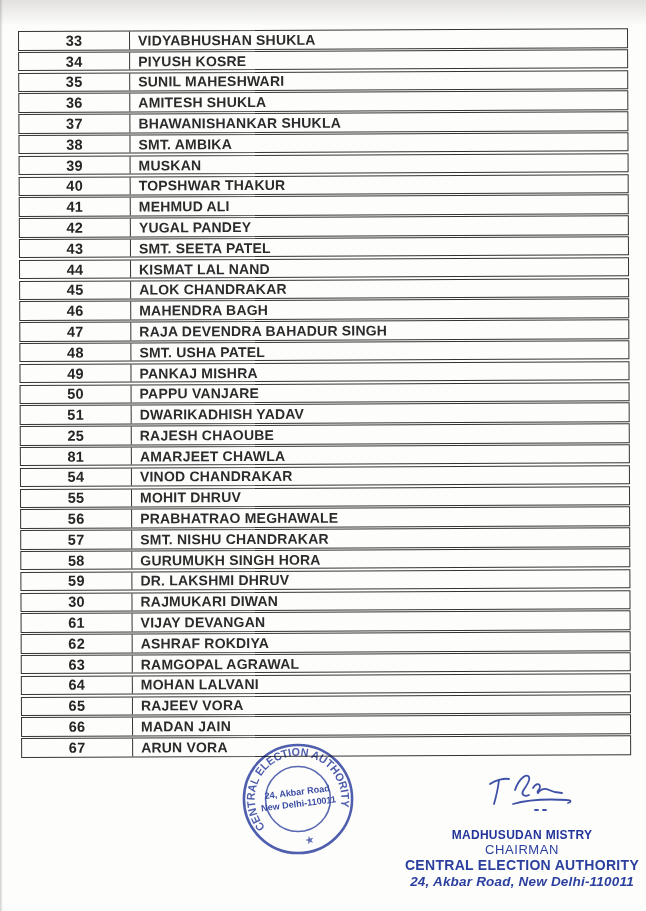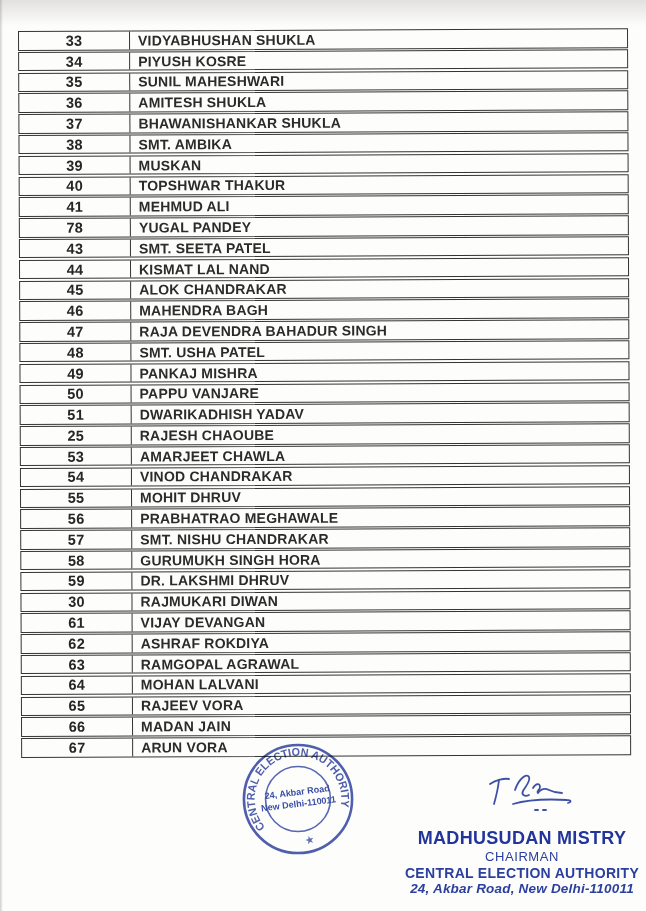--- a/index.html
+++ b/index.html
@@ -93,21 +93,21 @@
   .signatory {
     position: absolute;
     left: 398px;
     top: 828px;
     width: 248px;
     text-align: center;
     color: #2b3f9e;
     line-height: 1.18;
   }
   .signatory .sig-name {
-    font-size: 18px;
+    font-size: 12px;
     font-weight: 700;
     letter-spacing: 0.3px;
     color: #23359a;
   }
   .signatory .sig-title {
     font-size: 13px;
     font-weight: 400;
     letter-spacing: 0.6px;
   }
   .signatory .sig-org {
@@ -172,21 +172,21 @@
       <div class="cell-no">40</div>
       <div class="cell-name">TOPSHWAR THAKUR</div>
     </div>
 
     <div class="doc-row">
       <div class="cell-no">41</div>
       <div class="cell-name">MEHMUD ALI</div>
     </div>
 
     <div class="doc-row">
-      <div class="cell-no">78</div>
+      <div class="cell-no">42</div>
       <div class="cell-name">YUGAL PANDEY</div>
     </div>
 
     <div class="doc-row">
       <div class="cell-no">43</div>
       <div class="cell-name">SMT. SEETA PATEL</div>
     </div>
 
     <div class="doc-row">
       <div class="cell-no">44</div>
@@ -227,21 +227,21 @@
       <div class="cell-no">51</div>
       <div class="cell-name">DWARIKADHISH YADAV</div>
     </div>
 
     <div class="doc-row">
       <div class="cell-no">25</div>
       <div class="cell-name">RAJESH CHAOUBE</div>
     </div>
 
     <div class="doc-row">
-      <div class="cell-no">53</div>
+      <div class="cell-no">81</div>
       <div class="cell-name">AMARJEET CHAWLA</div>
     </div>
 
     <div class="doc-row">
       <div class="cell-no">54</div>
       <div class="cell-name">VINOD CHANDRAKAR</div>
     </div>
 
     <div class="doc-row">
       <div class="cell-no">55</div>

